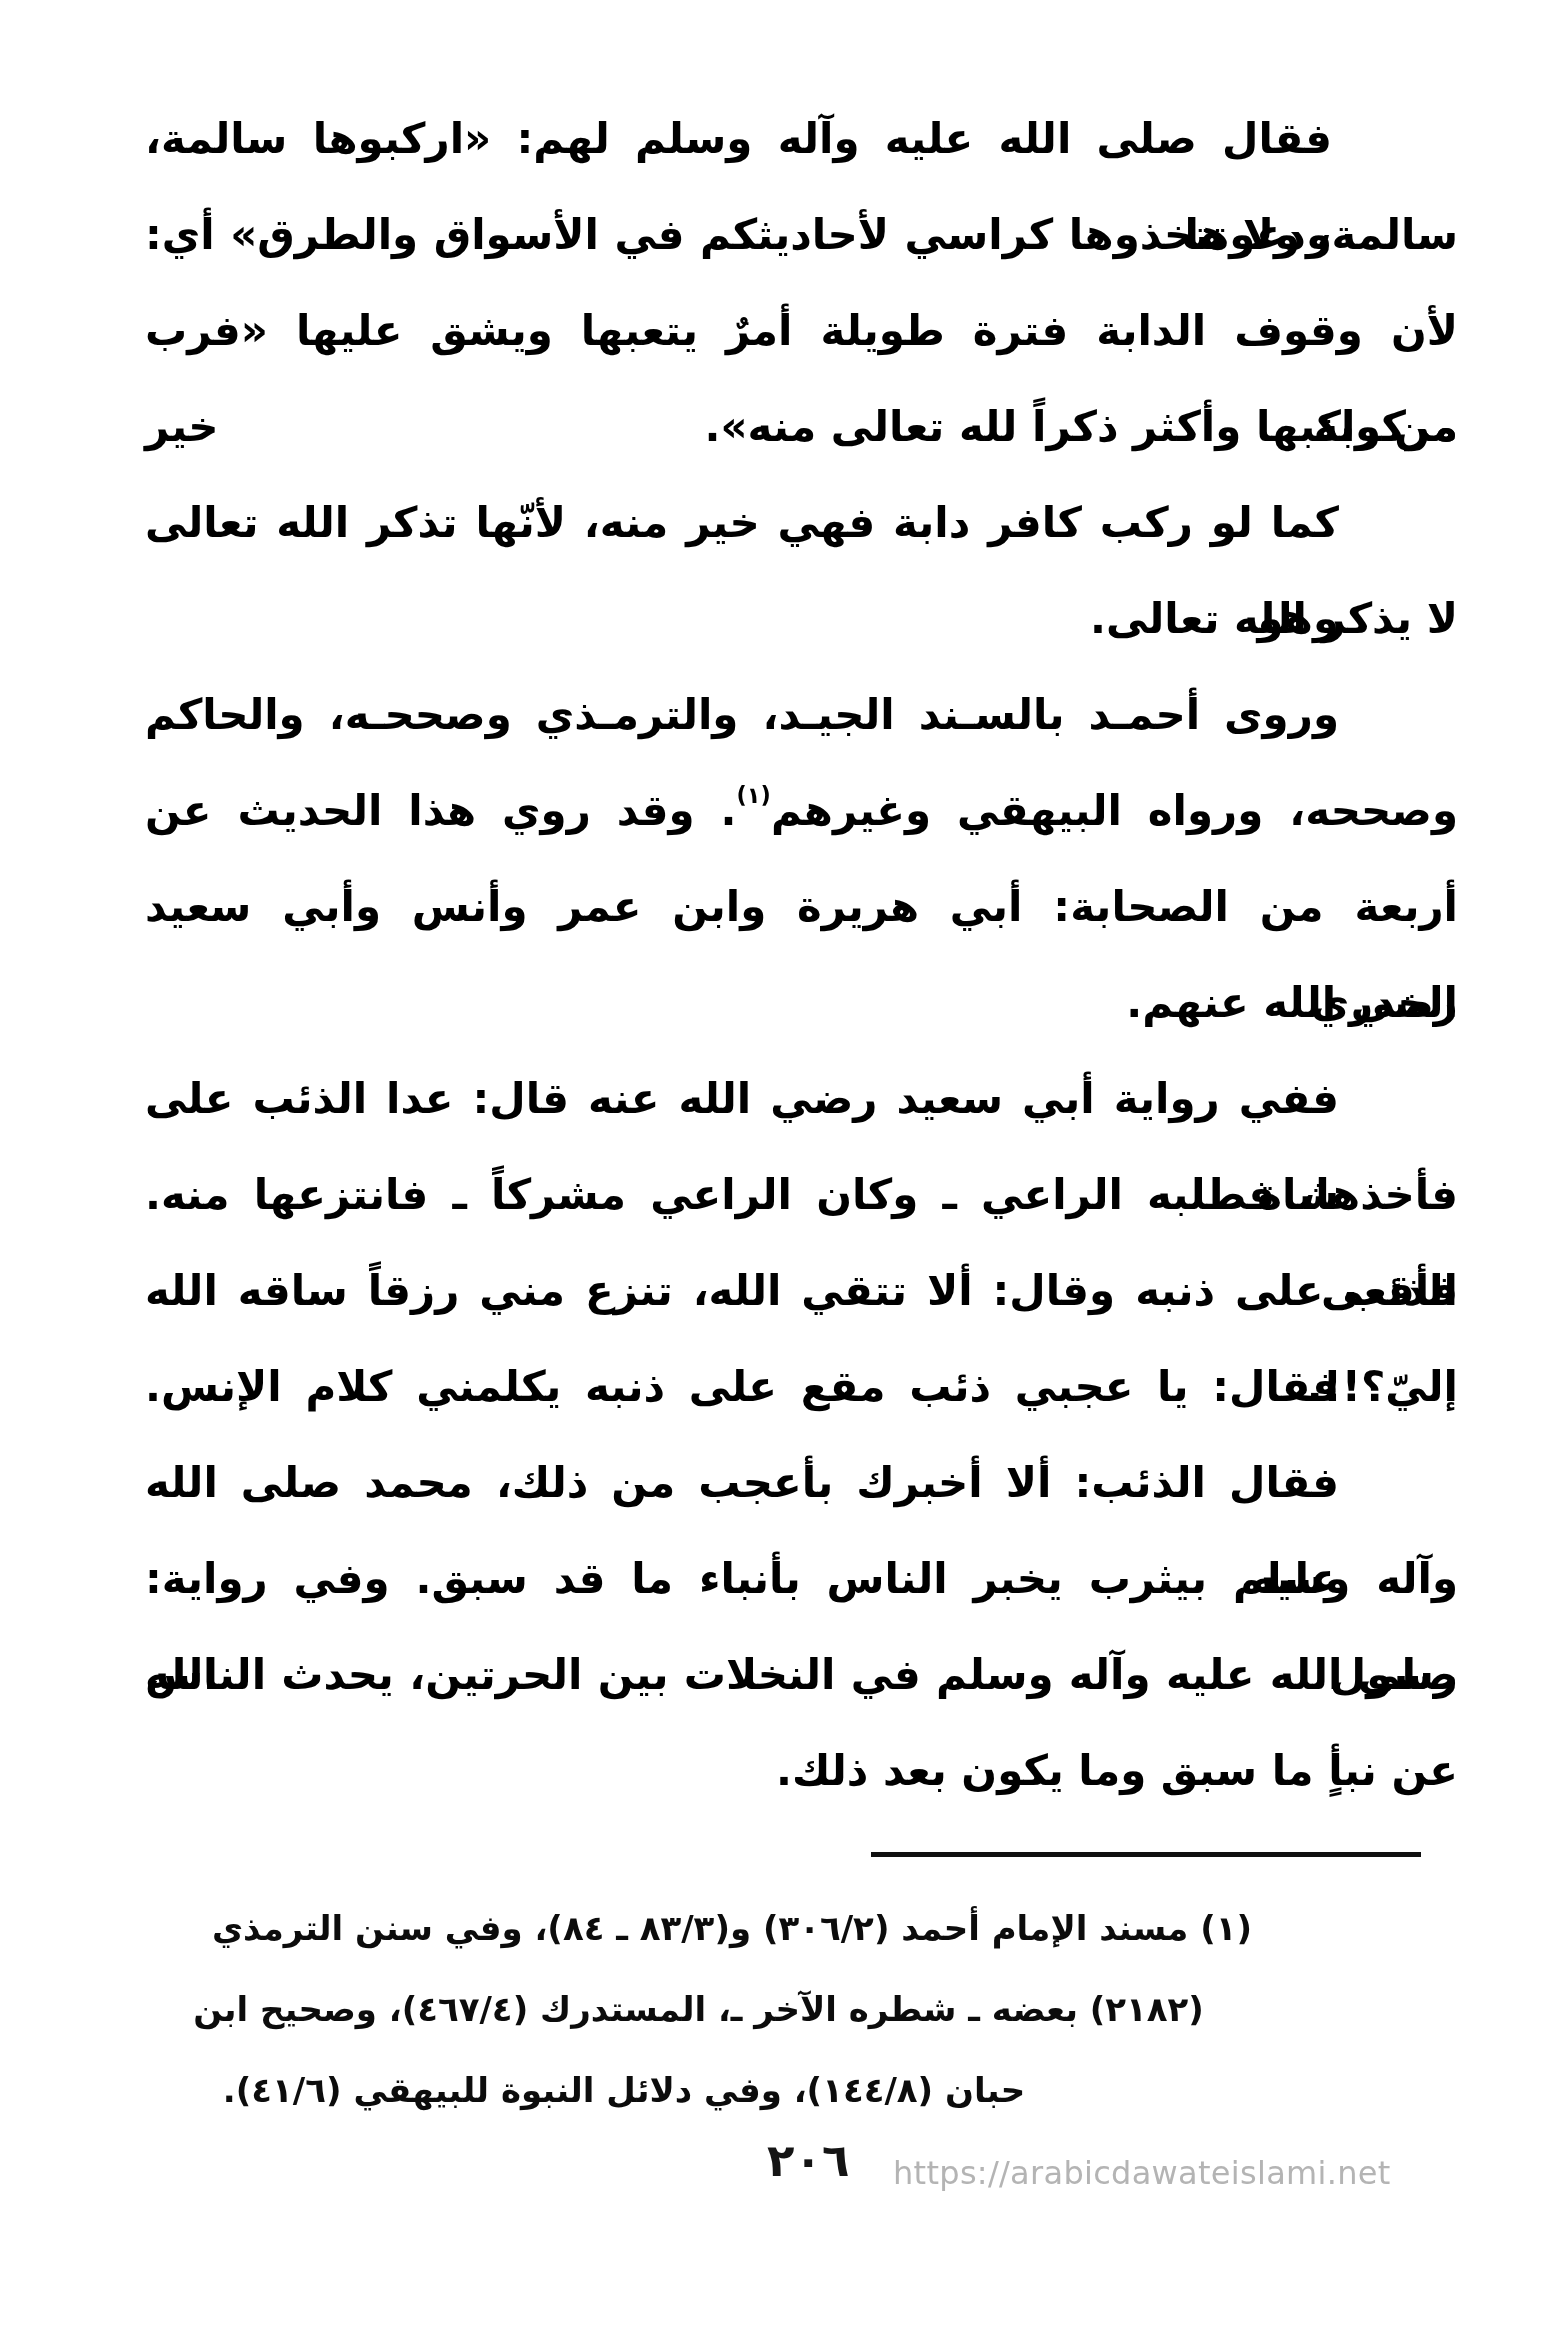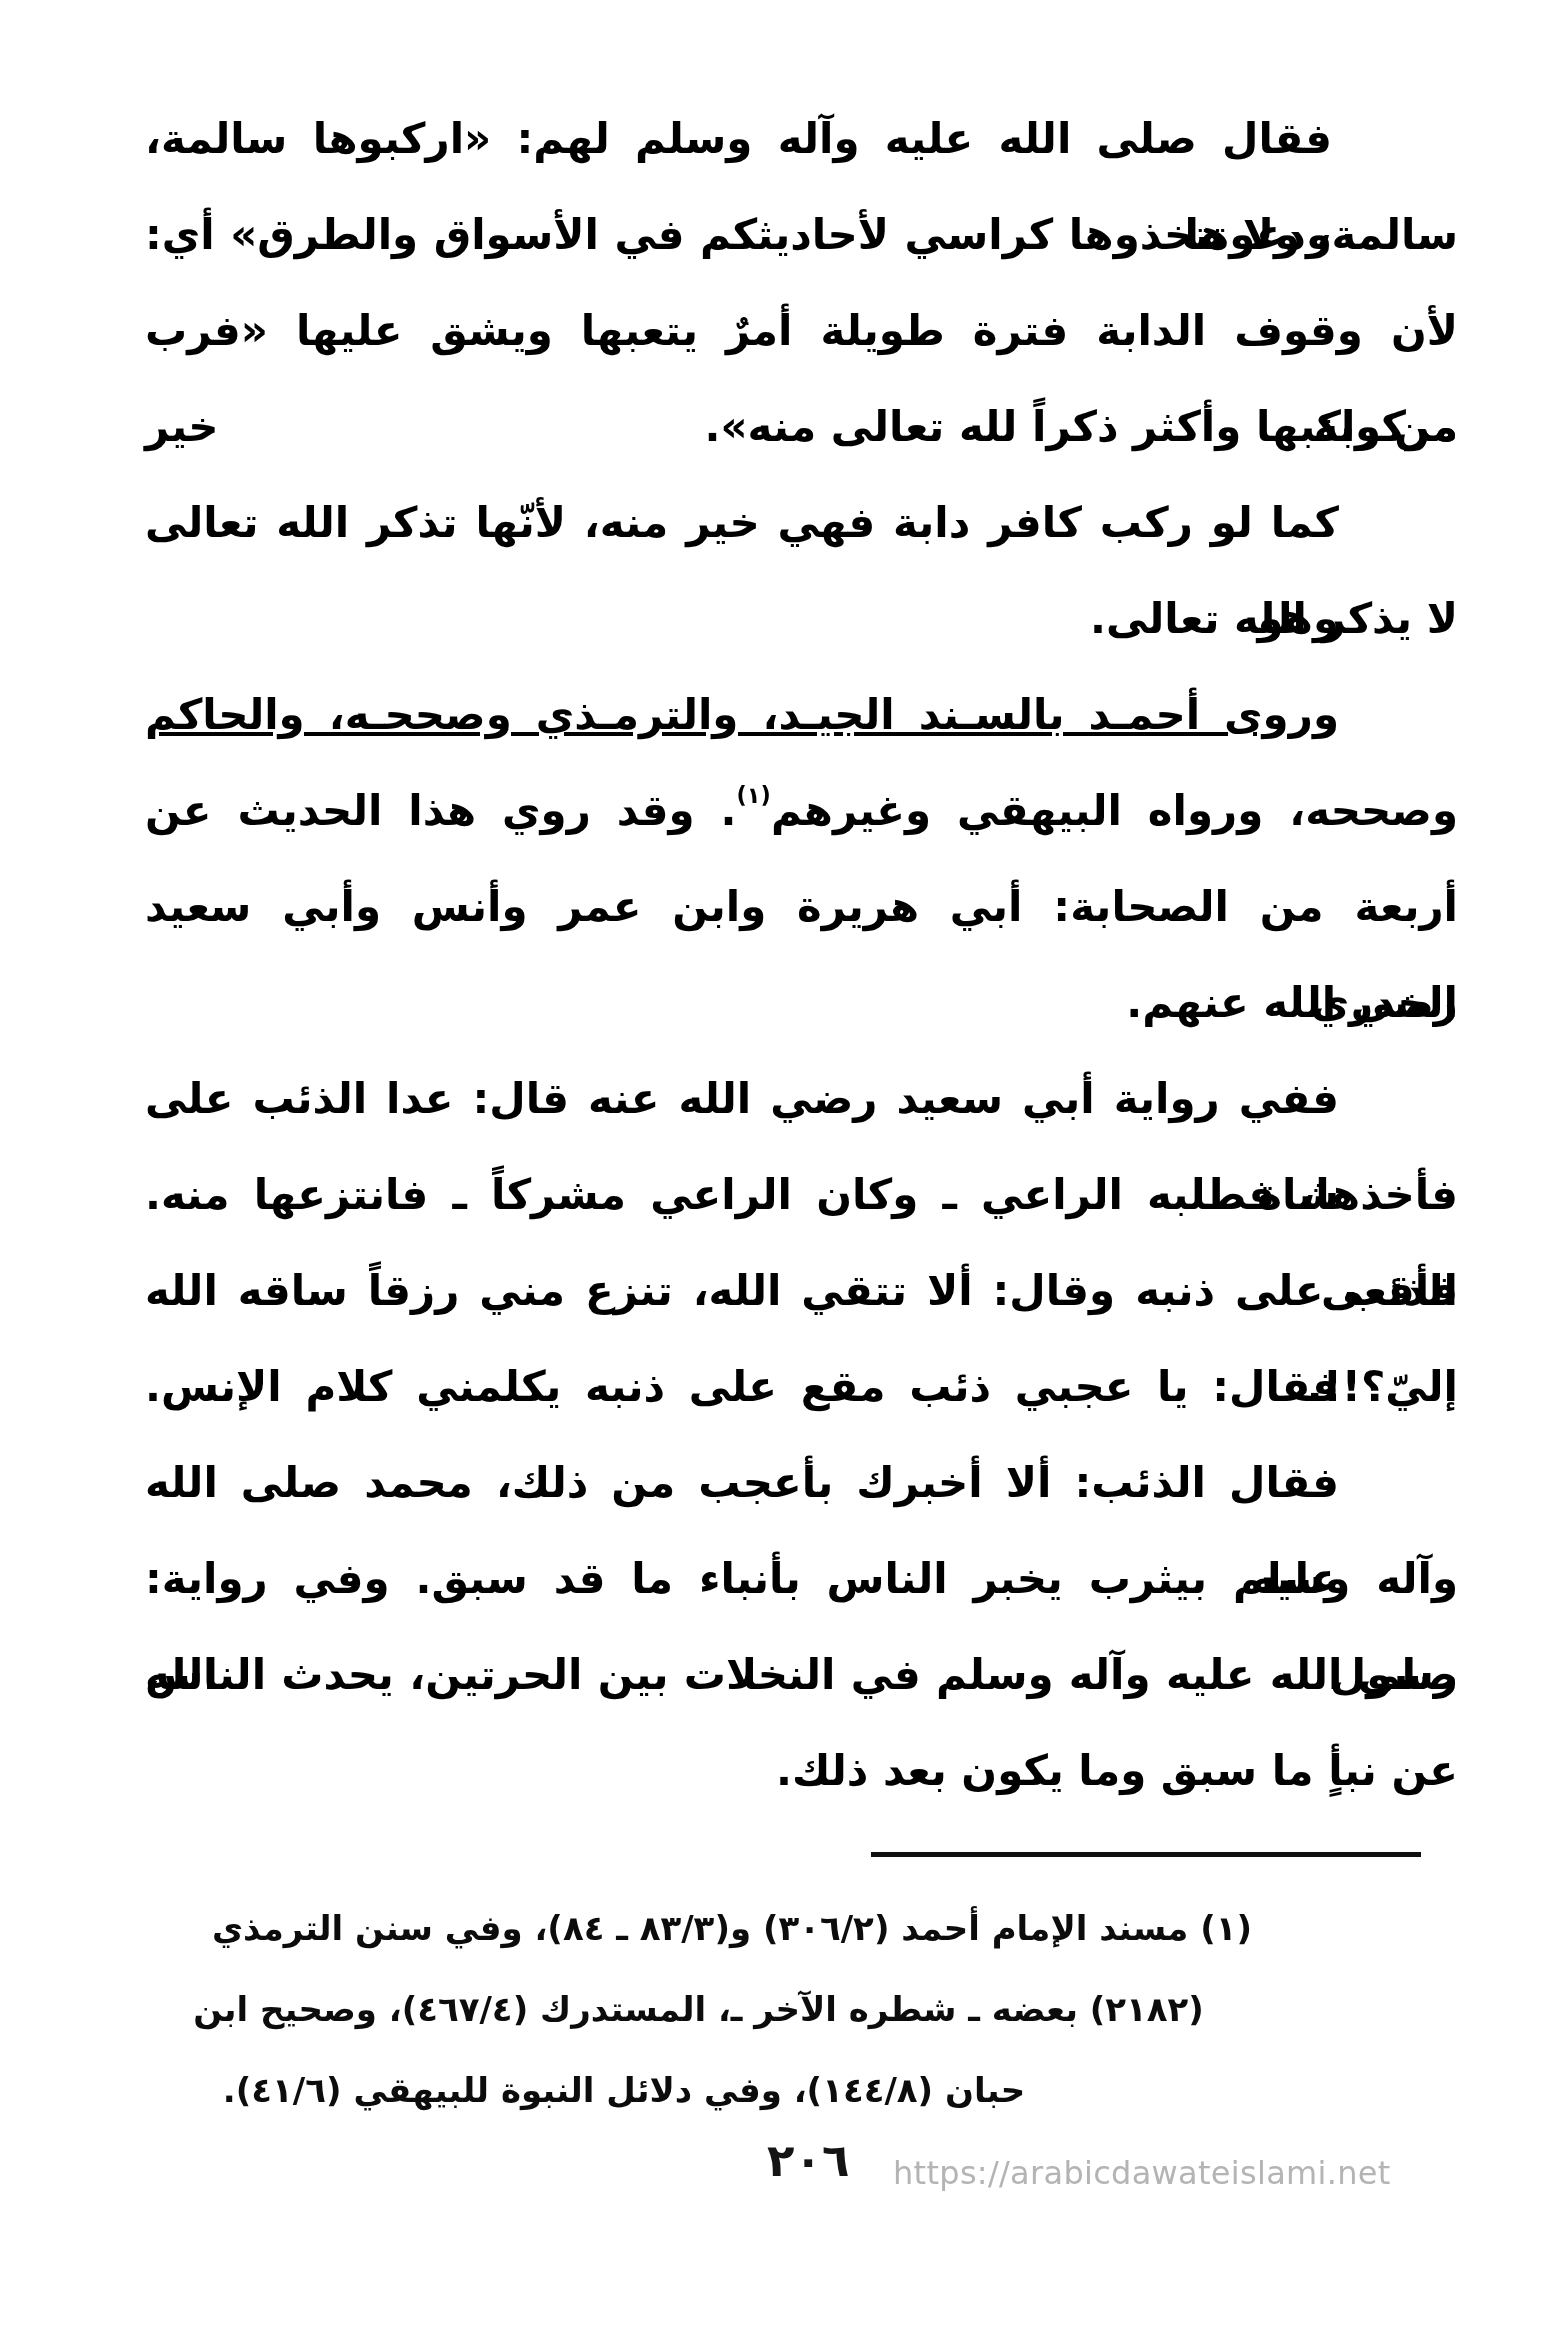--- a/index.html
+++ b/index.html
@@ -86,21 +86,21 @@
 
 <div id="page">
   <div id="text-area">
     <div id="main-text">
         <div class="line just" style="padding-right: 126px;">فقال صلى الله عليه وآله وسلم لهم: «اركبوها سالمة، ودعوها</div>
         <div class="line just">سالمة، ولا تتخذوها كراسي لأحاديثكم في الأسواق والطرق» أي:</div>
         <div class="line just">لأن وقوف الدابة فترة طويلة أمرٌ يتعبها ويشق عليها «فرب مركوبة خير</div>
         <div class="line end">من راكبها وأكثر ذكراً لله تعالى منه».</div>
         <div class="line just" style="padding-right: 119px;">كما لو ركب كافر دابة فهي خير منه، لأنّها تذكر الله تعالى وهو</div>
         <div class="line end">لا يذكر الله تعالى.</div>
-        <div class="line just" style="padding-right: 119px; text-decoration: underline;">وروى أحمـد بالسـند الجيـد، والترمـذي وصححـه، والحاكم</div>
+        <div class="line just" style="padding-right: 119px;">وروى أحمـد بالسـند الجيـد، والترمـذي وصححـه، والحاكم</div>
         <div class="line just"><span>وصححه، ورواه البيهقي وغيرهم</span><sup class="fn-ref">(١)</sup><span>. وقد روي هذا الحديث عن</span></div>
         <div class="line just">أربعة من الصحابة: أبي هريرة وابن عمر وأنس وأبي سعيد الخدري</div>
         <div class="line end">رضي الله عنهم.</div>
         <div class="line just" style="padding-right: 119px;">ففي رواية أبي سعيد رضي الله عنه قال: عدا الذئب على شاة</div>
         <div class="line just">فأخذها، فطلبه الراعي ـ وكان الراعي مشركاً ـ فانتزعها منه. فأقعى</div>
         <div class="line just">الذئب على ذنبه وقال: ألا تتقي الله، تنزع مني رزقاً ساقه الله إليّ؟!!.</div>
         <div class="line just" style="padding-right: 119px;">فقال: يا عجبي ذئب مقع على ذنبه يكلمني كلام الإنس.</div>
         <div class="line just" style="padding-right: 119px;">فقال الذئب: ألا أخبرك بأعجب من ذلك، محمد صلى الله عليه</div>
         <div class="line just">وآله وسلم بيثرب يخبر الناس بأنباء ما قد سبق. وفي رواية: رسول الله</div>
         <div class="line just">صلى الله عليه وآله وسلم في النخلات بين الحرتين، يحدث الناس</div>

